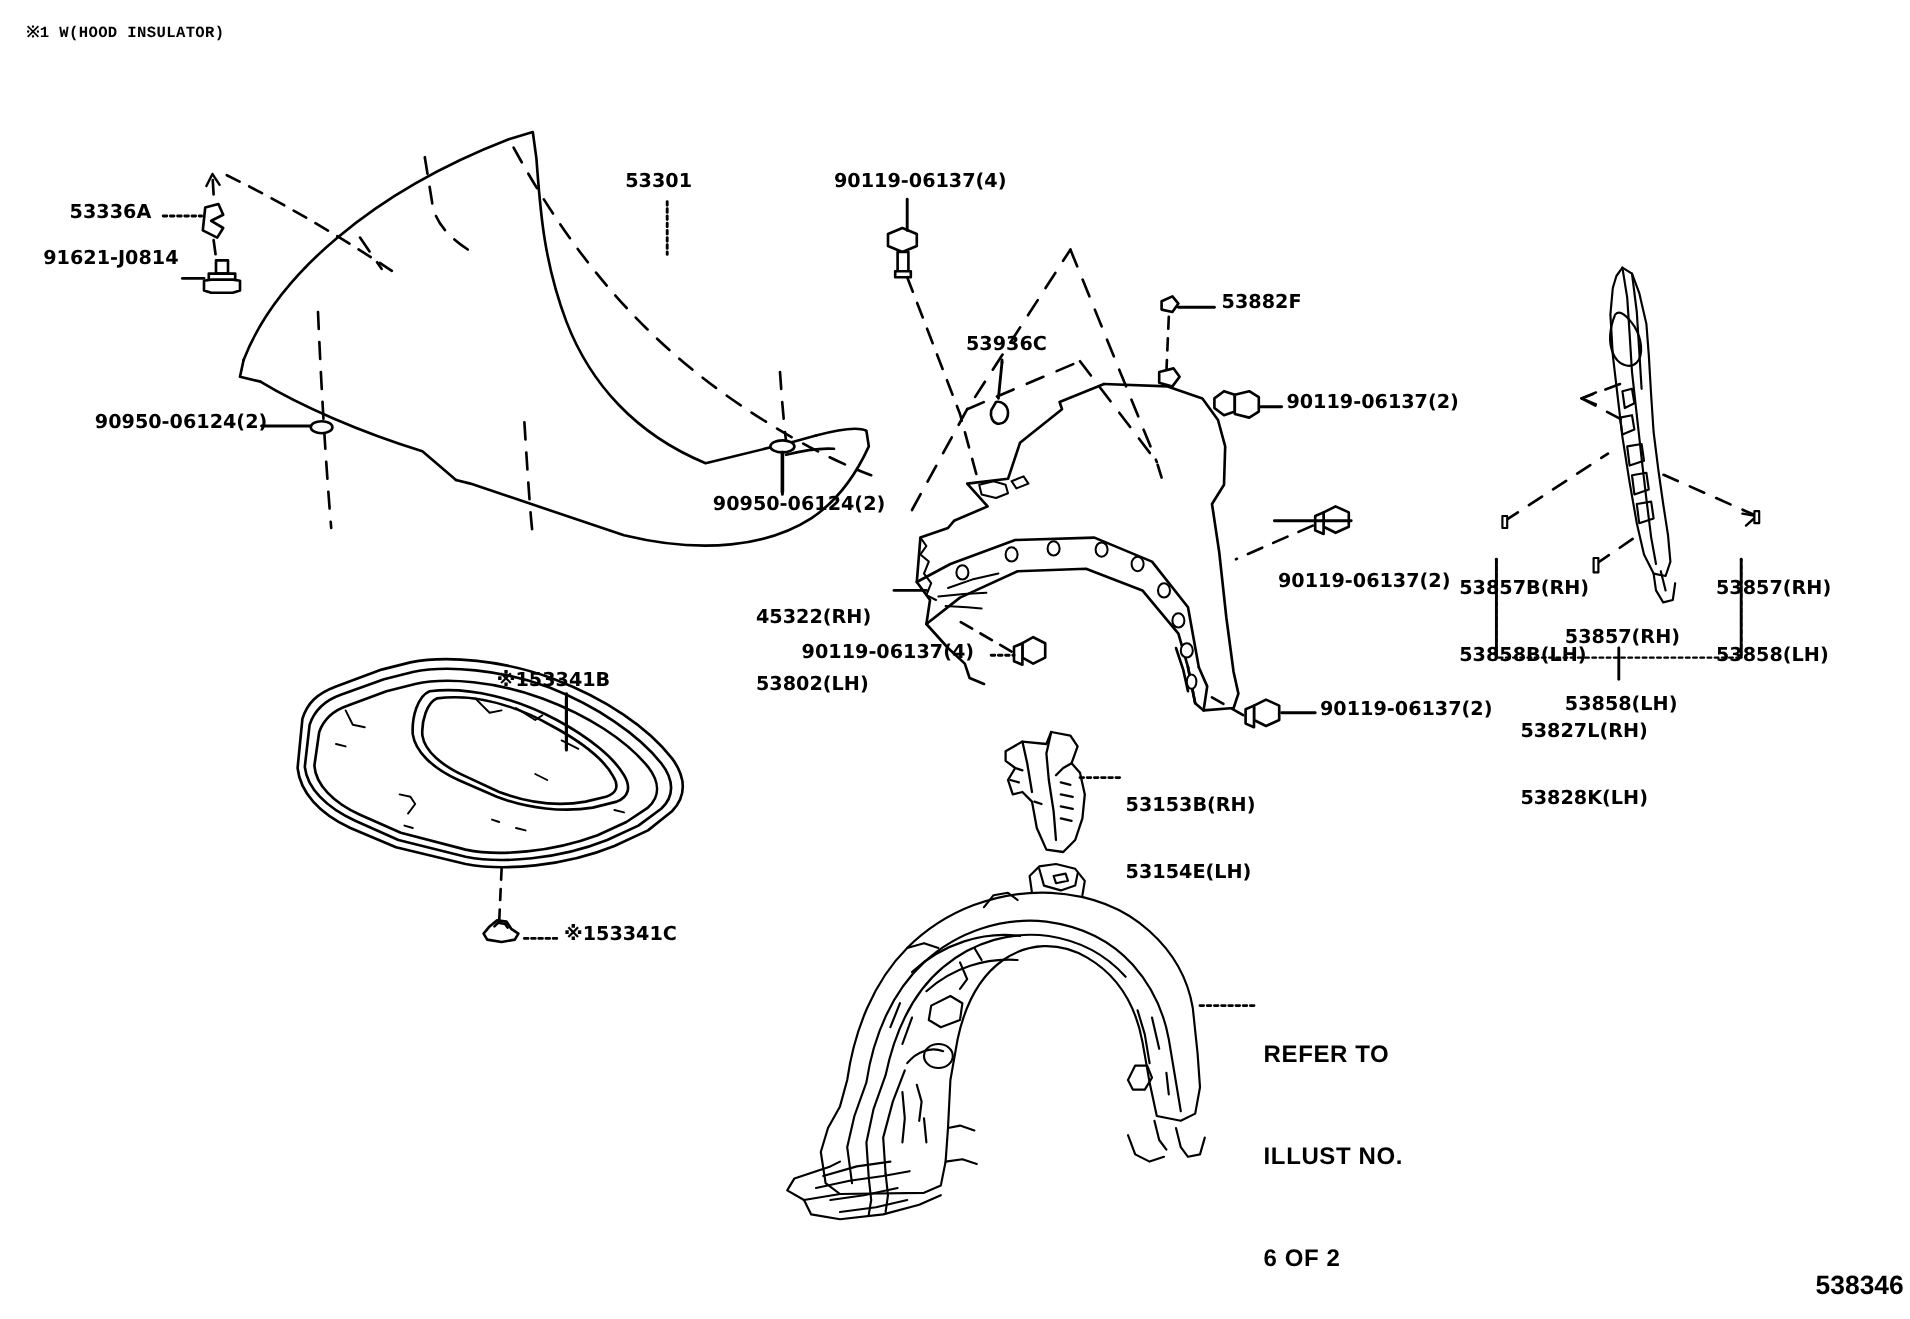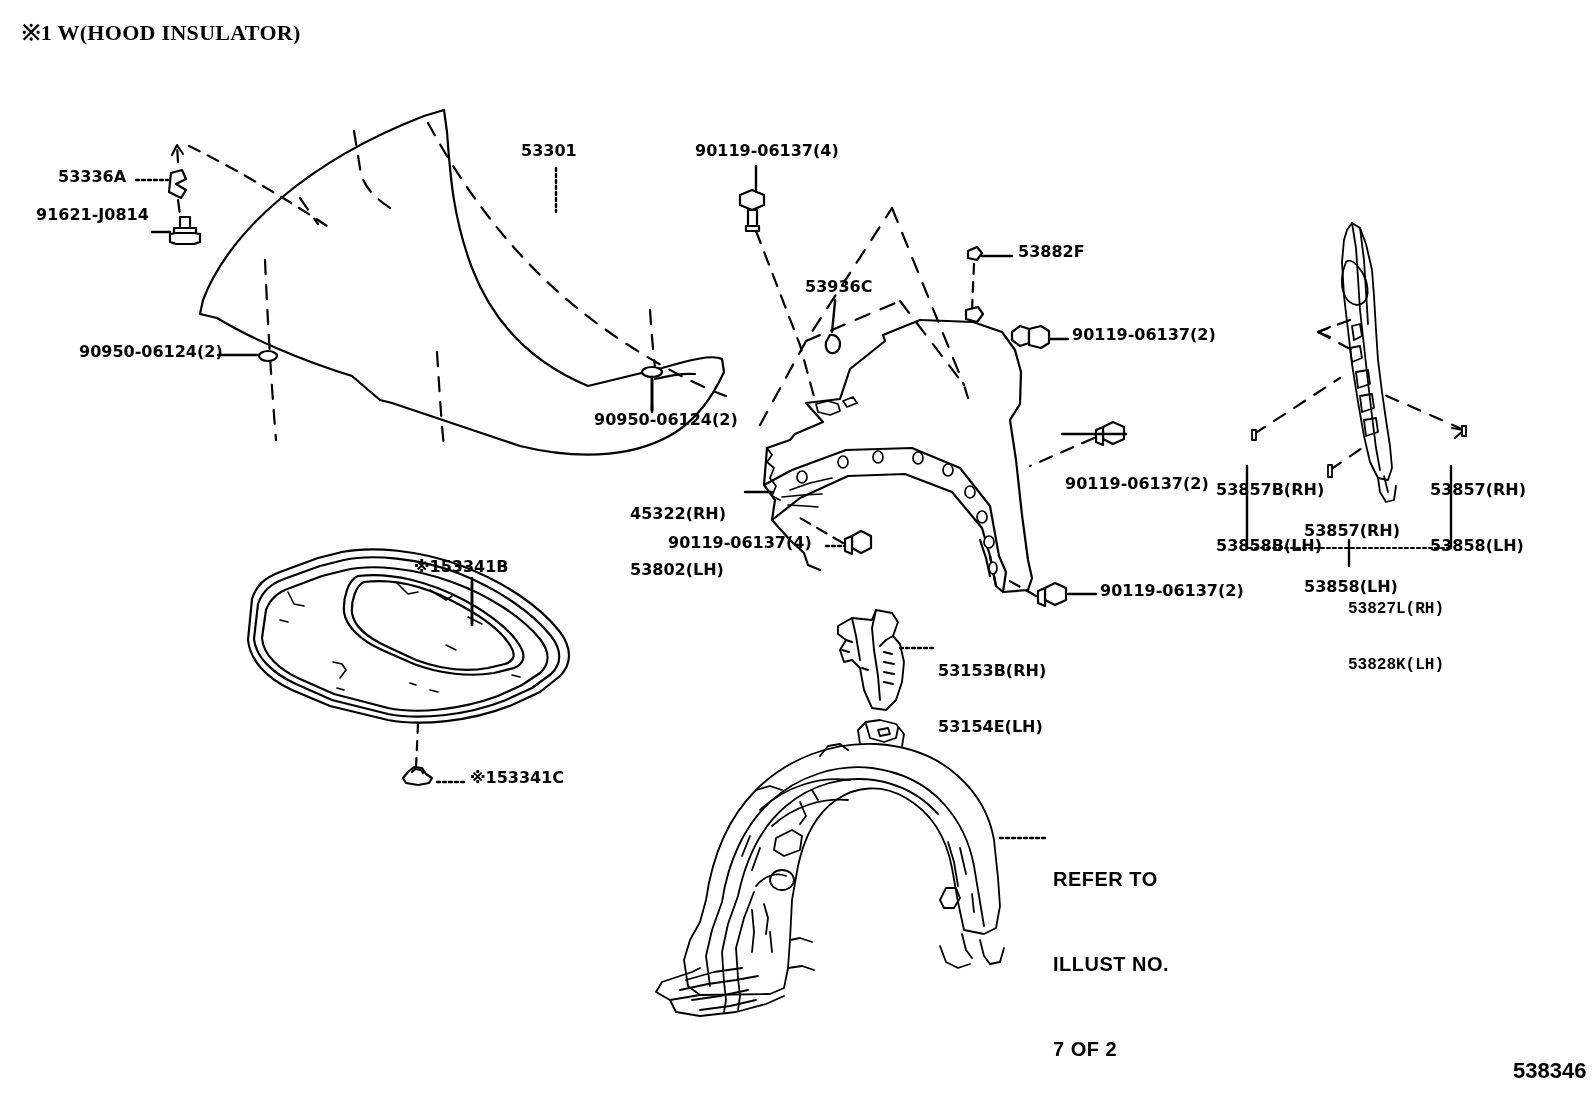--- a/index.html
+++ b/index.html
@@ -14,21 +14,21 @@
   .lbl{
     position:absolute;
     font-family:"DejaVu Sans", sans-serif;
     font-weight:bold;
     color:#000;
     white-space:pre;
     line-height:1.18;
     letter-spacing:0px;
   }
   .lbl.sz-part{font-size:16px;}
-  .lbl.sz-title{font-size:22px;font-family:Liberation Serif, serif;letter-spacing:.3px;}
+  .lbl.sz-title{font-size:13px;font-family:Liberation Mono, monospace;letter-spacing:.3px;}
   .lbl.sz-refer{font-size:20px;font-family:"Liberation Sans", sans-serif;letter-spacing:.5px;line-height:1.42;}
   .lbl.sz-id{font-size:22px;font-family:"Liberation Sans", sans-serif;}
   .lbl .ml{display:block;}
 </style>
 </head>
 <body>
 
 <div id="root">
 
   <svg class="layer" viewBox="0 0 1592 1099">
@@ -415,26 +415,26 @@
   <div class="lbl sz-part" style="left:1304px;top:484px;">
     <span class="ml">53857(RH)</span>
     <span class="ml">53858(LH)</span>
   </div>
 
   <div class="lbl sz-part" style="left:1430px;top:443px;">
     <span class="ml">53857(RH)</span>
     <span class="ml">53858(LH)</span>
   </div>
 
-  <div class="lbl sz-part" style="left:1348px;top:562px;font-family:Liberation Mono, monospace;">
+  <div class="lbl sz-part" style="left:1267px;top:562px;">
     <span class="ml">53827L(RH)</span>
     <span class="ml">53828K(LH)</span>
   </div>
 
   <div class="lbl sz-refer" style="left:1053px;top:808px;">
     <span class="ml">REFER TO</span>
     <span class="ml">ILLUST NO.</span>
-    <span class="ml">7 OF 2</span>
+    <span class="ml">6 OF 2</span>
   </div>
 
   <div class="lbl sz-id" style="left:1513px;top:1058px;">538346</div>
 
 </div>
 
 </body></html>

